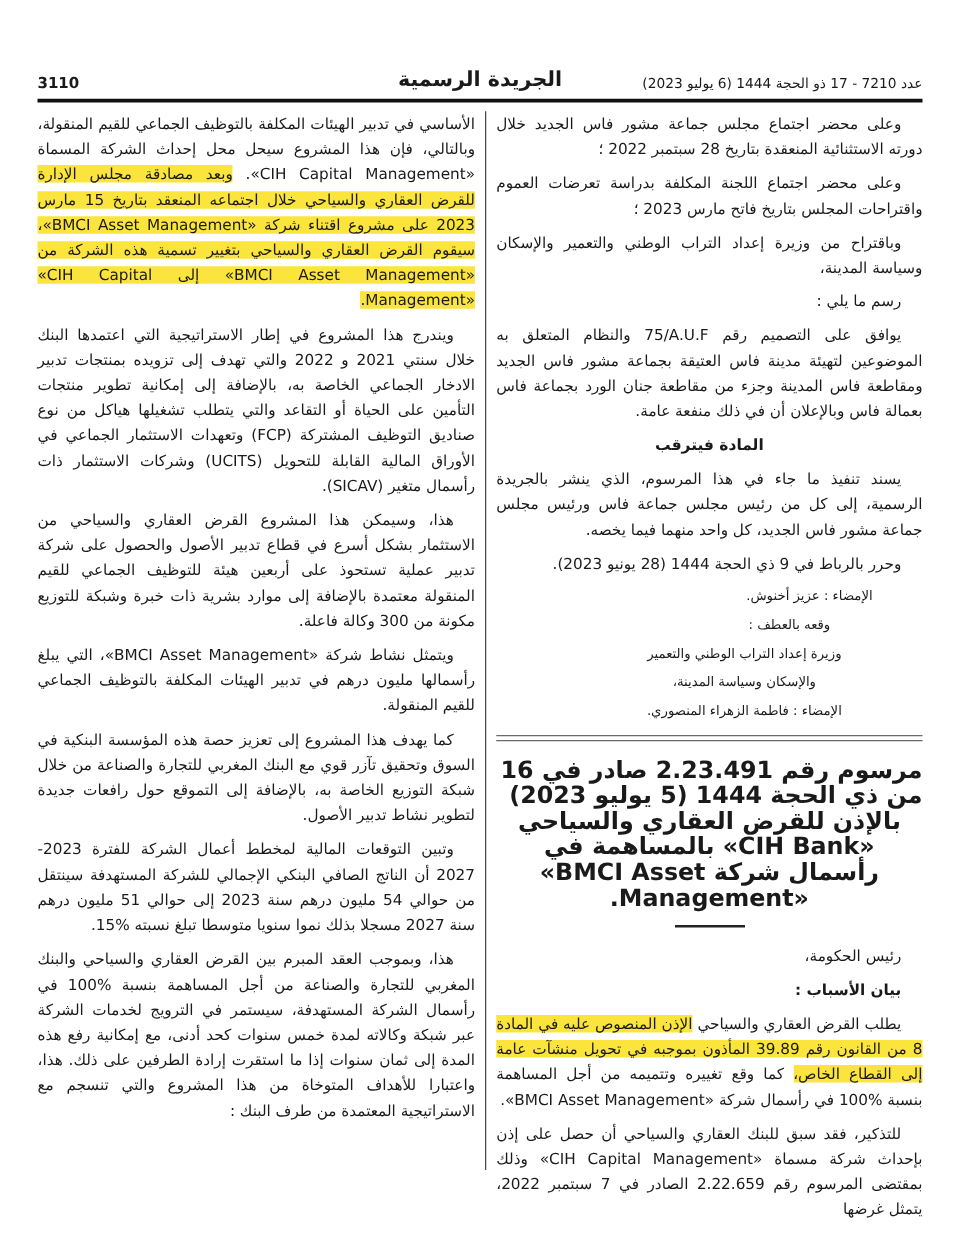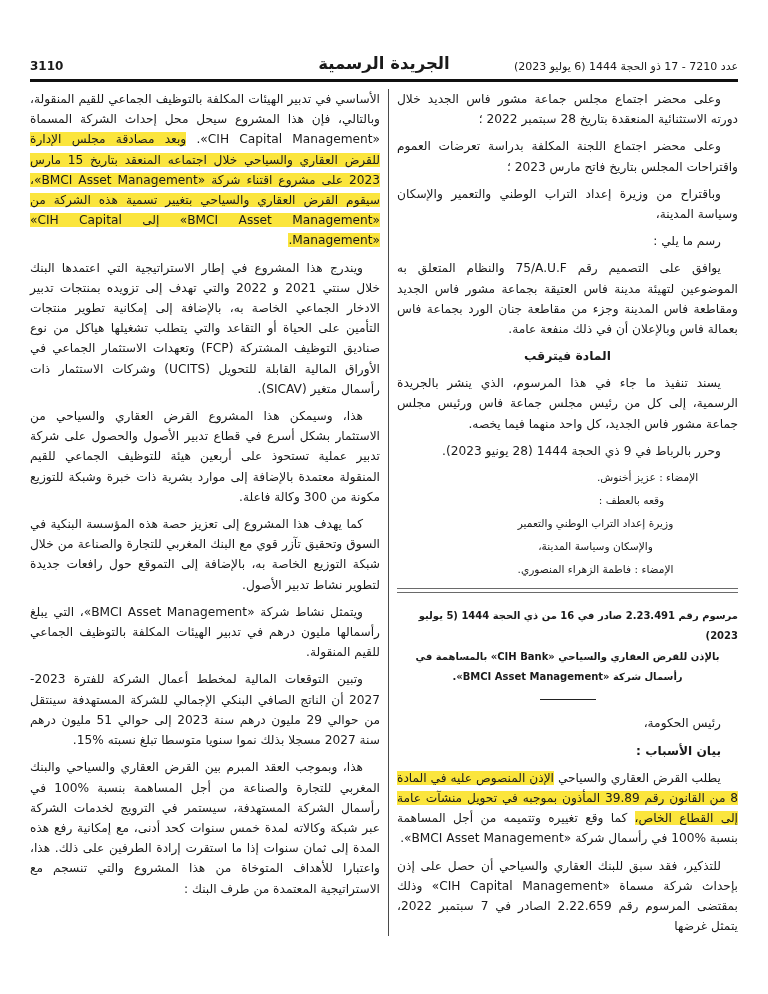--- a/index.html
+++ b/index.html
@@ -32,21 +32,21 @@
   .col-left{flex:1;}
   .col-divider{width:1px;background:#4a4a4a;margin:0 8px;}
   p{margin:0 0 7px;text-align:justify;font-size:12.2px;line-height:20.2px;}
   .indent{text-indent:17px;}
   .article-heading{text-align:center;font-weight:bold;font-size:12.4px;margin:4px 0 7px;line-height:20px;}
   .sig{font-size:10.6px;line-height:14px;margin:9px 0;text-align:left;}
   .sig-pm{padding-left:200px;}
   .sig-c{text-align:center;padding-left:56px;}
   .sig-cc{text-align:center;padding-left:128px;}
   .sep-double{height:2.5px;border-top:1px solid #6a6a6a;border-bottom:1px solid #6a6a6a;margin:12px 0 13px;}
-  .decree-title{font-weight:bold;font-size:10px;line-height:20.6px;margin:0;}
+  .decree-title{font-weight:bold;font-size:19px;line-height:20.6px;margin:0;}
   .decree-title .t-center{text-align:center;}
   .short-rule{width:56px;height:1.5px;background:#222;margin:11px auto 13px;}
   .bold{font-weight:bold;}
   .hl{background:var(--highlight,#fde23c);}
 </style>
 </head>
 <body>
 
 <div class="page">
 
@@ -88,20 +88,20 @@
       <p class="indent"><span>يطلب القرض العقاري والسياحي </span><span class="hl">الإذن المنصوص عليه في المادة 8 من القانون رقم 39.89 المأذون بموجبه في تحويل منشآت عامة إلى القطاع الخاص،</span><span> كما وقع تغييره وتتميمه من أجل المساهمة بنسبة %100 في رأسمال شركة ⁦«BMCI Asset Management»⁩.</span></p>
       <p class="indent">للتذكير، فقد سبق للبنك العقاري والسياحي أن حصل على إذن بإحداث شركة مسماة ⁦«CIH Capital Management»⁩ وذلك بمقتضى المرسوم رقم 2.22.659 الصادر في 7 سبتمبر 2022، يتمثل غرضها</p>
     </div>
 
     <div class="col-divider"></div>
 
     <div class="col col-left">
       <p><span>الأساسي في تدبير الهيئات المكلفة بالتوظيف الجماعي للقيم المنقولة، وبالتالي، فإن هذا المشروع سيحل محل إحداث الشركة المسماة ⁦«CIH Capital Management»⁩. </span><span class="hl">وبعد مصادقة مجلس الإدارة للقرض العقاري والسياحي خلال اجتماعه المنعقد بتاريخ 15 مارس 2023 على مشروع اقتناء شركة ⁦«BMCI Asset Management»⁩، سيقوم القرض العقاري والسياحي بتغيير تسمية هذه الشركة من ⁦«BMCI Asset Management»⁩ إلى ⁦«CIH Capital Management»⁩.</span></p>
       <p class="indent">ويندرج هذا المشروع في إطار الاستراتيجية التي اعتمدها البنك خلال سنتي 2021 و 2022 والتي تهدف إلى تزويده بمنتجات تدبير الادخار الجماعي الخاصة به، بالإضافة إلى إمكانية تطوير منتجات التأمين على الحياة أو التقاعد والتي يتطلب تشغيلها هياكل من نوع صناديق التوظيف المشتركة ⁦(FCP)⁩ وتعهدات الاستثمار الجماعي في الأوراق المالية القابلة للتحويل ⁦(UCITS)⁩ وشركات الاستثمار ذات رأسمال متغير ⁦(SICAV)⁩.</p>
       <p class="indent">هذا، وسيمكن هذا المشروع القرض العقاري والسياحي من الاستثمار بشكل أسرع في قطاع تدبير الأصول والحصول على شركة تدبير عملية تستحوذ على أربعين هيئة للتوظيف الجماعي للقيم المنقولة معتمدة بالإضافة إلى موارد بشرية ذات خبرة وشبكة للتوزيع مكونة من 300 وكالة فاعلة.</p>
+      <p class="indent">ويتمثل نشاط شركة ⁦«BMCI Asset Management»⁩، التي يبلغ رأسمالها مليون درهم في تدبير الهيئات المكلفة بالتوظيف الجماعي للقيم المنقولة.</p>
       <p class="indent">كما يهدف هذا المشروع إلى تعزيز حصة هذه المؤسسة البنكية في السوق وتحقيق تآزر قوي مع البنك المغربي للتجارة والصناعة من خلال شبكة التوزيع الخاصة به، بالإضافة إلى التموقع حول رافعات جديدة لتطوير نشاط تدبير الأصول.</p>
-      <p class="indent">ويتمثل نشاط شركة ⁦«BMCI Asset Management»⁩، التي يبلغ رأسمالها مليون درهم في تدبير الهيئات المكلفة بالتوظيف الجماعي للقيم المنقولة.</p>
-      <p class="indent">وتبين التوقعات المالية لمخطط أعمال الشركة للفترة 2023-2027 أن الناتج الصافي البنكي الإجمالي للشركة المستهدفة سينتقل من حوالي 29 مليون درهم سنة 2023 إلى حوالي 51 مليون درهم سنة 2027 مسجلا بذلك نموا سنويا متوسطا تبلغ نسبته %15.</p>
+      <p class="indent">وتبين التوقعات المالية لمخطط أعمال الشركة للفترة 2023-2027 أن الناتج الصافي البنكي الإجمالي للشركة المستهدفة سينتقل من حوالي 54 مليون درهم سنة 2023 إلى حوالي 51 مليون درهم سنة 2027 مسجلا بذلك نموا سنويا متوسطا تبلغ نسبته %15.</p>
       <p class="indent">هذا، وبموجب العقد المبرم بين القرض العقاري والسياحي والبنك المغربي للتجارة والصناعة من أجل المساهمة بنسبة %100 في رأسمال الشركة المستهدفة، سيستمر في الترويج لخدمات الشركة عبر شبكة وكالاته لمدة خمس سنوات كحد أدنى، مع إمكانية رفع هذه المدة إلى ثمان سنوات إذا ما استقرت إرادة الطرفين على ذلك. هذا، واعتبارا للأهداف المتوخاة من هذا المشروع والتي تنسجم مع الاستراتيجية المعتمدة من طرف البنك :</p>
     </div>
 
   </div>
 </div>
 
 </body></html>

